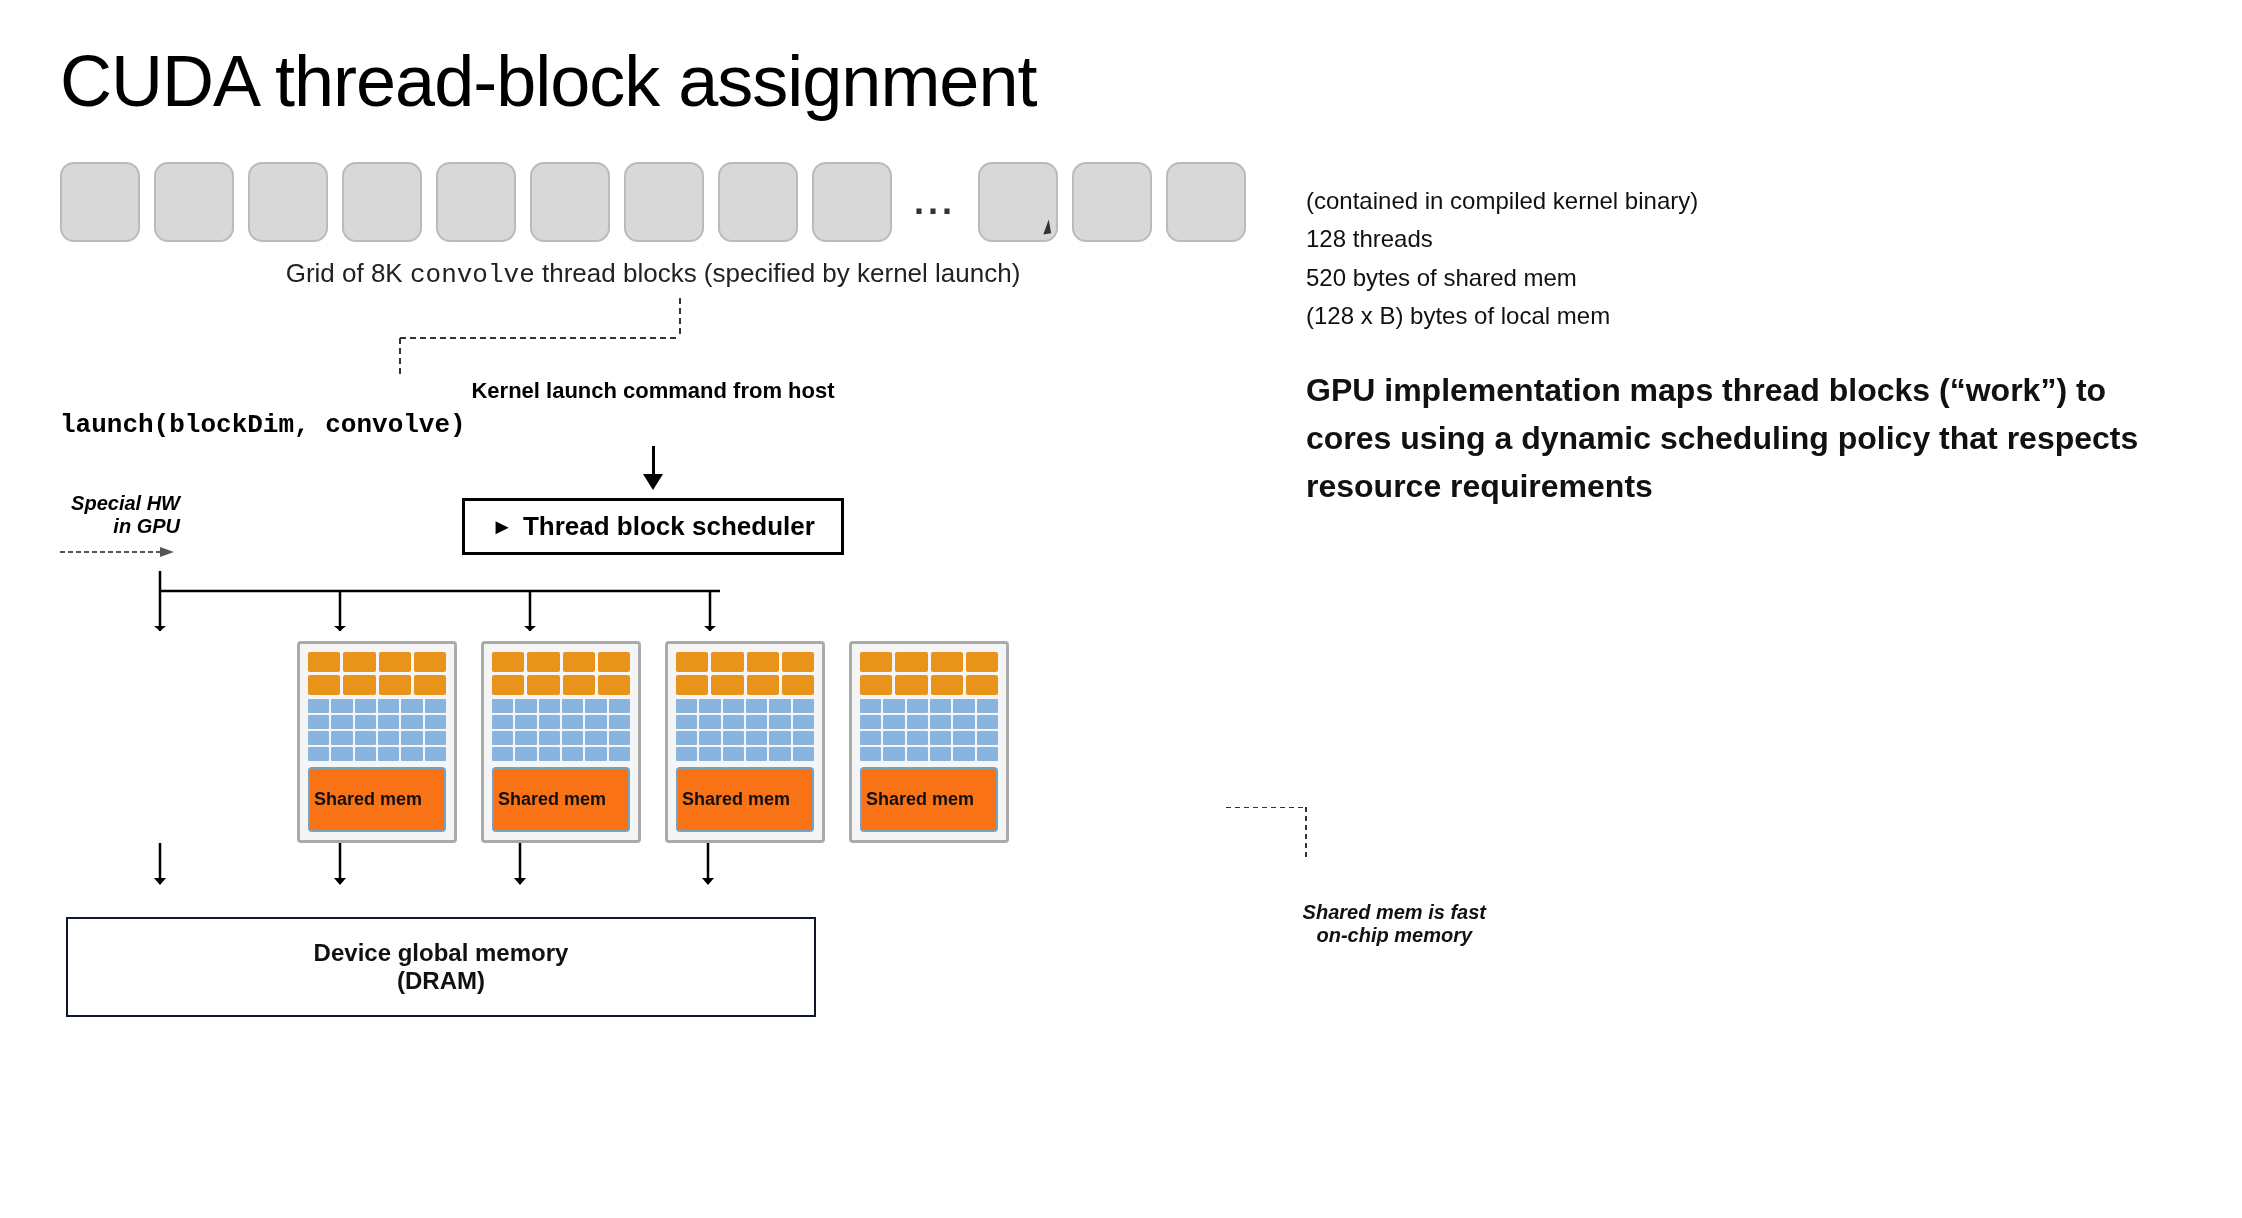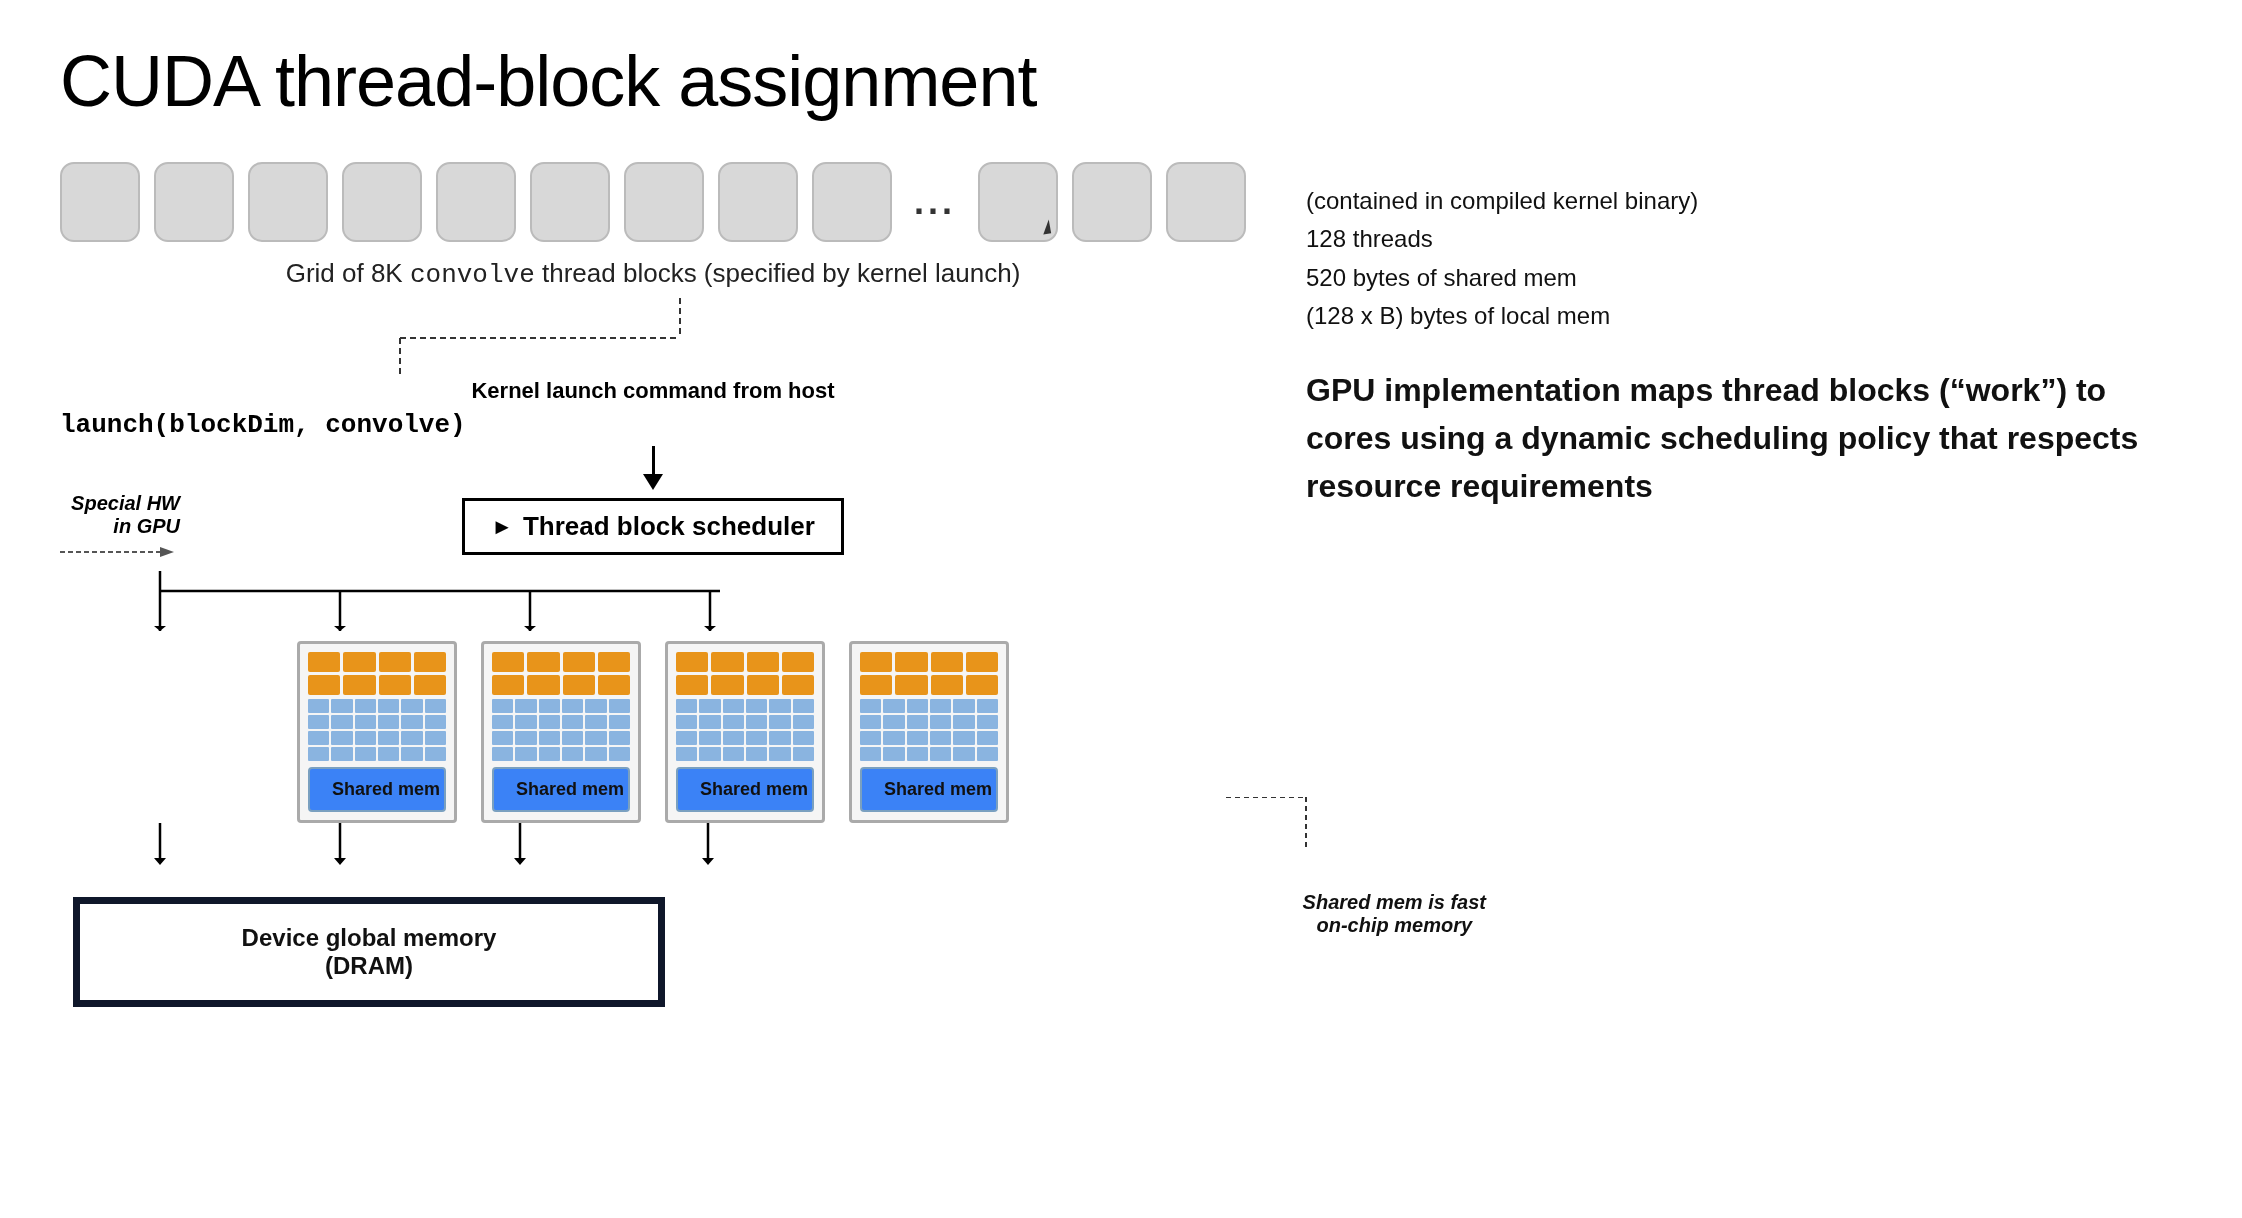--- a/index.html
+++ b/index.html
@@ -119,38 +119,38 @@
       grid-template-columns: repeat(6, 1fr);
       gap: 2px;
       margin-bottom: 6px;
     }
     .blue-cell {
       background: #8ab4e0;
       height: 14px;
       border-radius: 1px;
     }
     .shared-mem-box {
-      background: #3b82f6;
+      background: #f97316;
       border: 2px solid #7aa0c0;
       border-radius: 4px;
-      text-align: right;
+      text-align: left;
       font-size: 18px;
       font-weight: bold;
-      padding: 10px 4px;
+      padding: 20px 4px;
       color: #111;
     }
 
     
     .device-memory-box {
-      border: 7px solid #0f172a;
+      border: 2px solid #0f172a;
       padding: 20px;
       text-align: center;
       margin-top: 24px;
-      width: 592px;
-      margin-left: 13px;
+      width: 750px;
+      margin-left: 6px;
     }
     .device-memory-text {
       font-size: 24px;
       font-weight: bold;
       color: #111;
     }
 
     
     .block-resource-block {
       margin-bottom: 30px;

